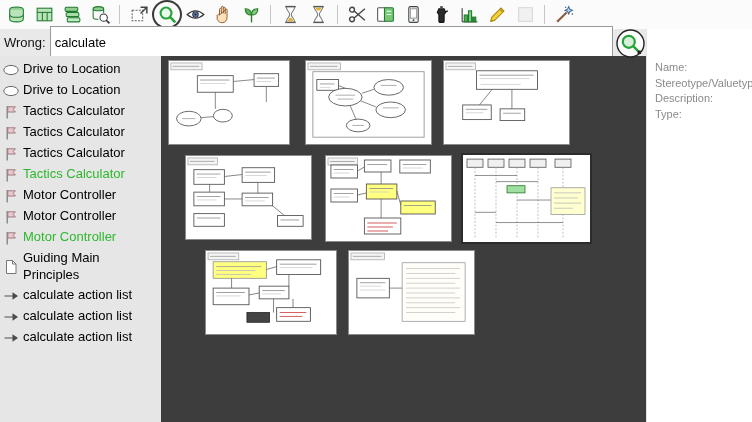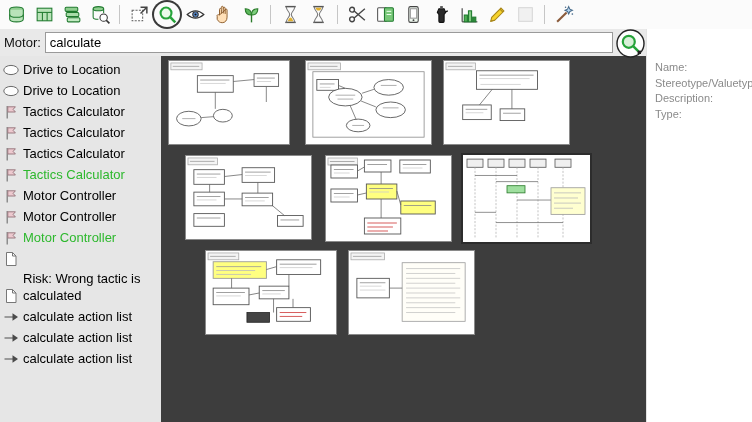--- a/index.html
+++ b/index.html
@@ -7,27 +7,27 @@
   .app{position:relative;width:752px;height:422px;background:#fff;}
 
   .toolbar{position:absolute;left:0;top:0;width:752px;height:29px;background:#fbfbfb;display:flex;align-items:center;padding:0 3px;gap:2px;box-sizing:border-box;}
   .tool-btn{width:26px;height:25px;border:none;background:transparent;display:flex;align-items:center;justify-content:center;padding:1px;border-radius:3px;cursor:pointer;}
   .tool-btn svg{width:21px;height:21px;display:block;}
   .tool-btn.active{box-shadow:0 0 0 2px #3a3a3a;border-radius:50%;}
   .tool-sep{width:1px;height:19px;background:#c6c6c6;margin:0 4px;flex:0 0 1px;}
 
   .searchrow{position:absolute;left:0;top:29px;width:646px;height:27px;background:#e9e9e9;display:flex;align-items:center;padding:0 0 0 4px;box-sizing:border-box;}
   .search-label{font-size:13px;color:#111;margin-right:4px;white-space:nowrap;}
-  .search-input{flex:1;height:21px;border:1px solid #9a9a9a;background:#fff;font-family:"Liberation Sans",sans-serif;font-size:13px;padding:0 4px;margin-right:33px;outline:none;box-sizing:border-box;}
+  .search-input{flex:1;height:34px;border:1px solid #9a9a9a;background:#fff;font-family:"Liberation Sans",sans-serif;font-size:13px;padding:0 4px;margin-right:33px;outline:none;box-sizing:border-box;}
 
   .magnifier-btn{position:absolute;left:615px;top:28px;width:32px;height:31px;border:none;background:transparent;padding:0;cursor:pointer;z-index:5;}
   .magnifier-btn svg{width:32px;height:31px;display:block;}
 
   .sidebar{position:absolute;left:0;top:56px;width:161px;height:366px;background:#e6e6e6;overflow:hidden;padding-top:3px;box-sizing:border-box;}
-  .sb-item{display:flex;align-items:flex-end;padding:2px 2px 2px 3px;cursor:default;}
+  .sb-item{display:flex;align-items:center;padding:2px 2px 2px 3px;cursor:default;}
   .sb-icon{width:17px;flex:0 0 17px;margin-right:3px;margin-top:1px;}
   .sb-icon svg{width:16px;height:16px;display:block;}
   .sb-label{font-size:13px;color:#000;line-height:16.5px;}
   .sb-label.green{color:#2db82d;}
 
   .canvas{position:absolute;left:161px;top:56px;width:485px;height:366px;background:#3d3d3d;}
   .thumb{position:absolute;background:#fff;border:1px solid #8a8a8a;box-sizing:border-box;cursor:pointer;}
   .thumb.selected{border:2px solid #2c2c2c;}
   .thumb svg{display:block;width:100%;height:100%;}
 
@@ -215,21 +215,21 @@
             <line x1="3" y1="17" x2="12" y2="8" stroke="#8a5a3a" stroke-width="2"></line>
             <path d="M14 2.5l1.1 2.4 2.4 1.1-2.4 1.1L14 9.5l-1.1-2.4-2.4-1.1 2.4-1.1z" fill="#bcd9f2" stroke="#466a8a"></path>
             <circle cx="17.5" cy="9.5" r="0.8" fill="#466a8a"></circle>
             <circle cx="11" cy="3" r="0.7" fill="#466a8a"></circle>
           </svg>
         </span>
       </button>
     </div>
 
   <div class="searchrow">
-    <span class="search-label">Motor:</span>
+    <span class="search-label">Wrong:</span>
     <input class="search-input" value="calculate" style="">
   </div>
 
   <button class="magnifier-btn">
     <span>
       <svg viewBox="0 0 32 31">
         <circle cx="15.5" cy="15.5" r="13.5" fill="#ffffff" stroke="#222" stroke-width="1.4"></circle>
         <circle cx="13.8" cy="13.8" r="6" fill="#d9f0d9" stroke="#26a33a" stroke-width="2.2"></circle>
         <line x1="18.4" y1="18.4" x2="23.4" y2="23.4" stroke="#26a33a" stroke-width="2.6"></line>
         <rect x="22.6" y="22.6" width="3.4" height="3.4" fill="#222"></rect>
@@ -317,29 +317,21 @@
         </span>
         <span class="sb-label green">Motor Controller</span>
       </div>
       <div class="sb-item">
         <span class="sb-icon">
           <svg viewBox="0 0 16 16">
             <path d="M3.5 1.5h6l3.5 3.5v9.5h-9.5z" fill="#fff" stroke="#777"></path>
             <path d="M9.5 1.5V5H13" fill="none" stroke="#777"></path>
           </svg>
         </span>
-      </div>
-      <div class="sb-item">
-        <span class="sb-icon">
-          <svg viewBox="0 0 16 16">
-            <path d="M3.5 1.5h6l3.5 3.5v9.5h-9.5z" fill="#fff" stroke="#777"></path>
-            <path d="M9.5 1.5V5H13" fill="none" stroke="#777"></path>
-          </svg>
-        </span>
-        <span class="sb-label">Risk: Wrong tactic is calculated</span>
+        <span class="sb-label">Guiding Main Principles</span>
       </div>
       <div class="sb-item">
         <span class="sb-icon">
           <svg viewBox="0 0 16 16">
             <line x1="1.5" y1="8" x2="10" y2="8" stroke="#888" stroke-width="1.6"></line>
             <path d="M9.5 4.2L15 8l-5.5 3.8z" fill="#4a4a4a"></path>
           </svg>
         </span>
         <span class="sb-label">calculate action list</span>
       </div>

